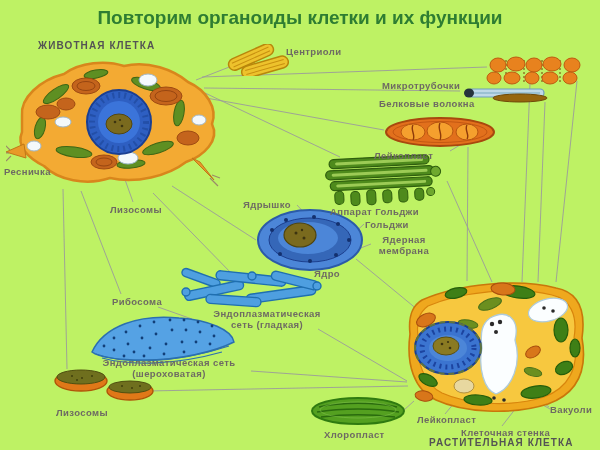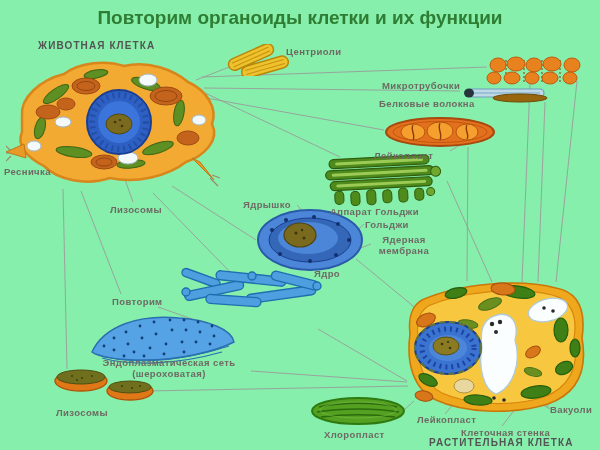--- a/index.html
+++ b/index.html
@@ -1,16 +1,16 @@
 <!DOCTYPE html>
 <html><head>
 <meta charset="utf-8">
 <style>
   html,body{margin:0;padding:0;background:#fff;}
-  #stage{position:relative;width:600px;height:450px;background:#86efac;overflow:hidden;
+  #stage{position:relative;width:600px;height:450px;background:#bef264;overflow:hidden;
          font-family:"Liberation Sans",sans-serif;}
   .title{position:absolute;left:0;right:0;top:7px;text-align:center;
          font:700 19px "Liberation Sans",sans-serif;color:#2e7d32;}
   .lbl{position:absolute;font:600 9.5px "Liberation Sans",sans-serif;color:#6e6a63;
        letter-spacing:.4px;white-space:pre-line;line-height:1.2;text-align:right;}
   .ctr{text-align:center;}
   .heading{position:absolute;font:700 10px "Liberation Sans",sans-serif;color:#545454;
            letter-spacing:1.1px;white-space:nowrap;}
   .art{position:absolute;}
   svg{display:block;}
@@ -365,21 +365,23 @@
   <span class="lbl" style="left:379px;top:98px">Белковые волокна</span>
   <span class="lbl" style="left:374px;top:150px">Лейкопласт</span>
   <span class="lbl" style="left:4px;top:166px">Ресничка</span>
   <span class="lbl" style="left:110px;top:204px">Лизосомы</span>
   <span class="lbl" style="left:243px;top:199px">Ядрышко</span>
   <span class="lbl" style="left:330px;top:206px">Аппарат Гольджи</span>
   <span class="lbl" style="left:365px;top:219px">Гольджи</span>
   <span class="lbl ctr" style="left:369px;top:234px;width:70px">Ядерная
 мембрана</span>
   <span class="lbl" style="left:314px;top:268px">Ядро</span>
-  <span class="lbl" style="left:112px;top:296px">Повторим</span>
+  <span class="lbl" style="left:112px;top:296px">Рибосома</span>
+  <span class="lbl ctr" style="left:196px;top:308px;width:142px">Эндоплазматическая
+сеть (гладкая)</span>
   <span class="lbl ctr" style="left:83px;top:357px;width:172px">Эндоплазматическая сеть
 (шероховатая)</span>
   <span class="lbl" style="left:56px;top:407px">Лизосомы</span>
   <span class="lbl" style="left:324px;top:429px">Хлоропласт</span>
   <span class="lbl" style="left:417px;top:414px">Лейкопласт</span>
   <span class="lbl" style="left:461px;top:427px">Клеточная стенка</span>
   <span class="lbl" style="left:550px;top:404px">Вакуоли</span>
 
 </div>
 

